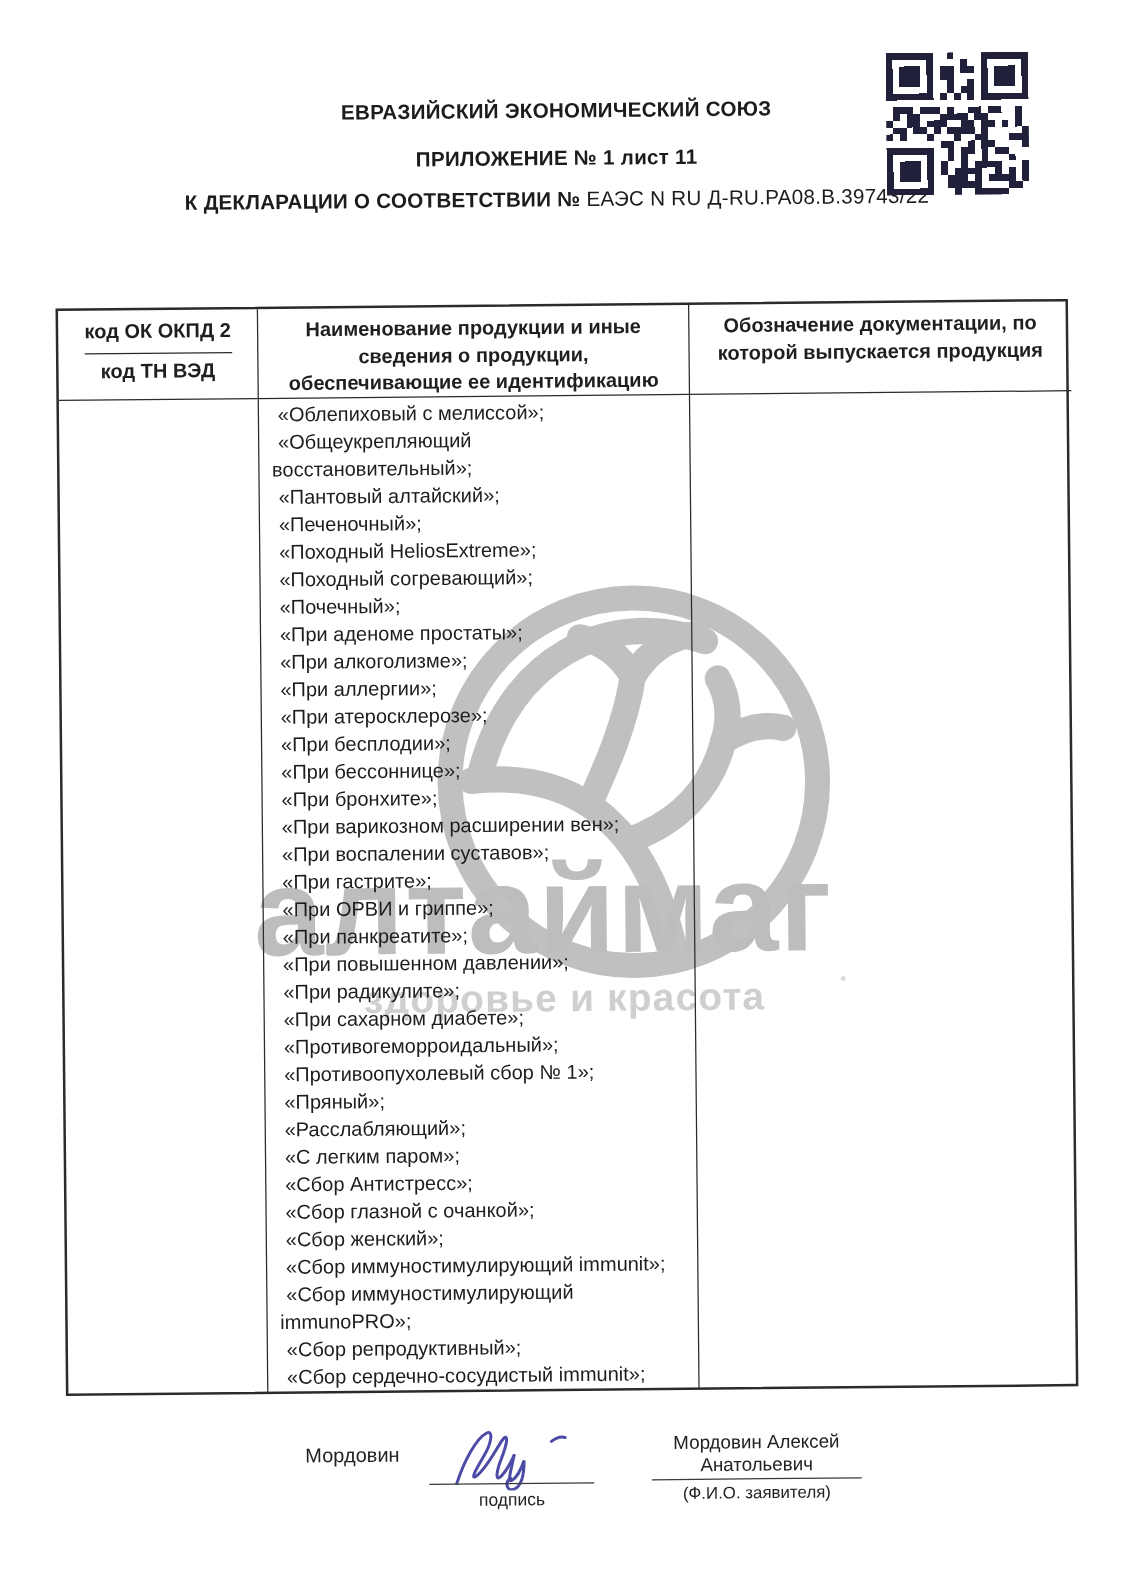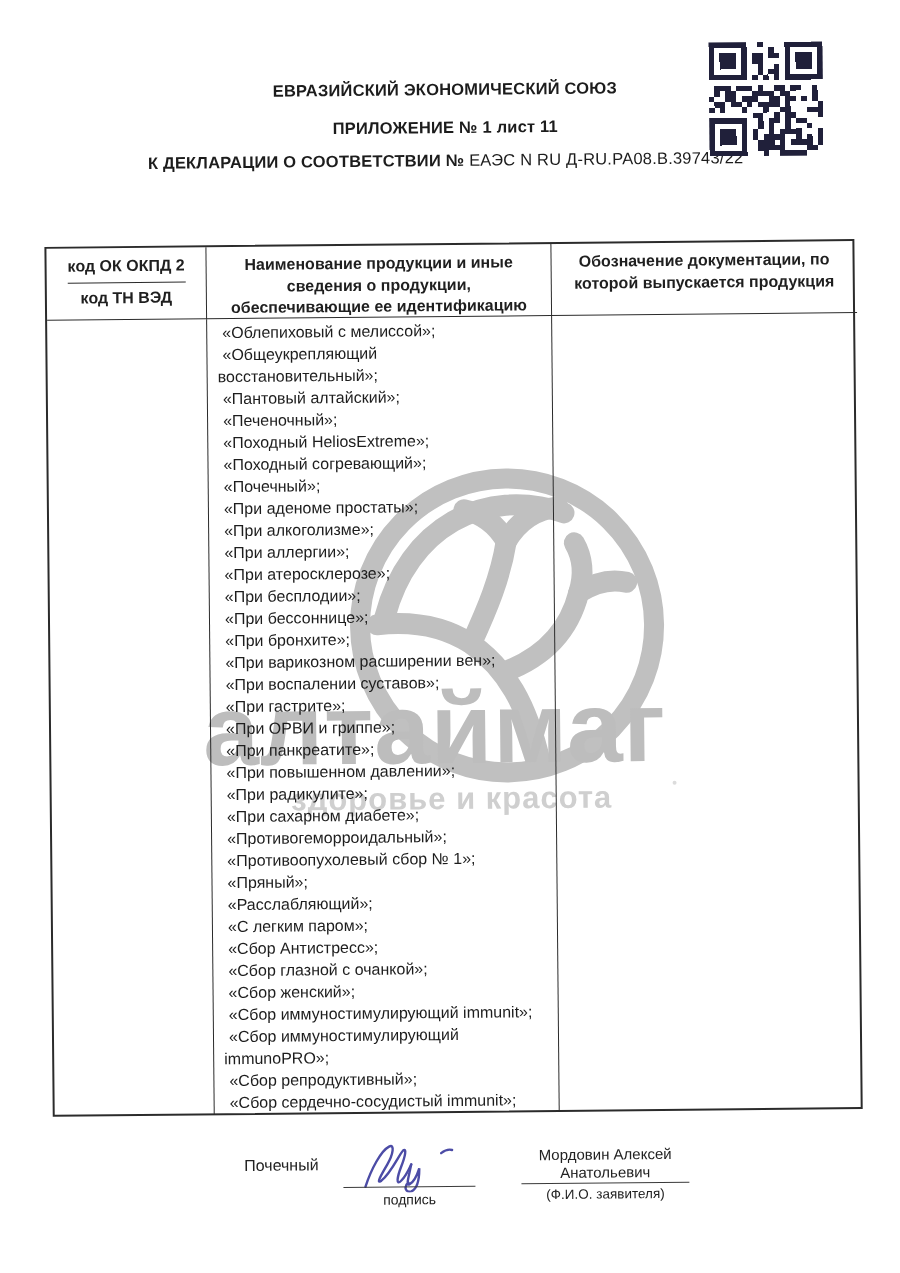--- a/index.html
+++ b/index.html
@@ -264,21 +264,21 @@
             <div class="product-line">«Сбор женский»;</div>
             <div class="product-line">«Сбор иммуностимулирующий immunit»;</div>
             <div class="product-line">«Сбор иммуностимулирующий immunoPRO»;</div>
             <div class="product-line">«Сбор репродуктивный»;</div>
             <div class="product-line">«Сбор сердечно-сосудистый immunit»;</div>
           </div>
       </div>
       <div class="cell body c3"></div>
     </div>
 
-    <div class="abs ft-label">Почечный</div>
+    <div class="abs ft-label">Мордовин</div>
 
     <svg class="abs sig-svg" viewBox="0 0 120 52" xmlns="http://www.w3.org/2000/svg" fill="none" stroke="#4c4ca6" stroke-width="2.4" stroke-linecap="round">
       <path d="M14 46 C20 28 30 10 38 6 C44 3 42 14 36 24 C30 34 24 44 30 40 C40 32 48 14 52 10 C56 7 54 16 50 26 C46 36 44 46 50 40 C55 35 58 28 60 24"></path>
       <path d="M60 24 C58 34 54 46 58 44 C62 42 66 34 68 28 C68 38 66 48 60 51 C54 53 52 46 57 42"></path>
       <path d="M90 13 C94 10 98 9 101 10"></path>
     </svg>
     <div class="abs sig-line"></div>
     <div class="abs sig-caption">подпись</div>
 
     <div class="abs name-block">Мордовин Алексей Анатольевич</div>

